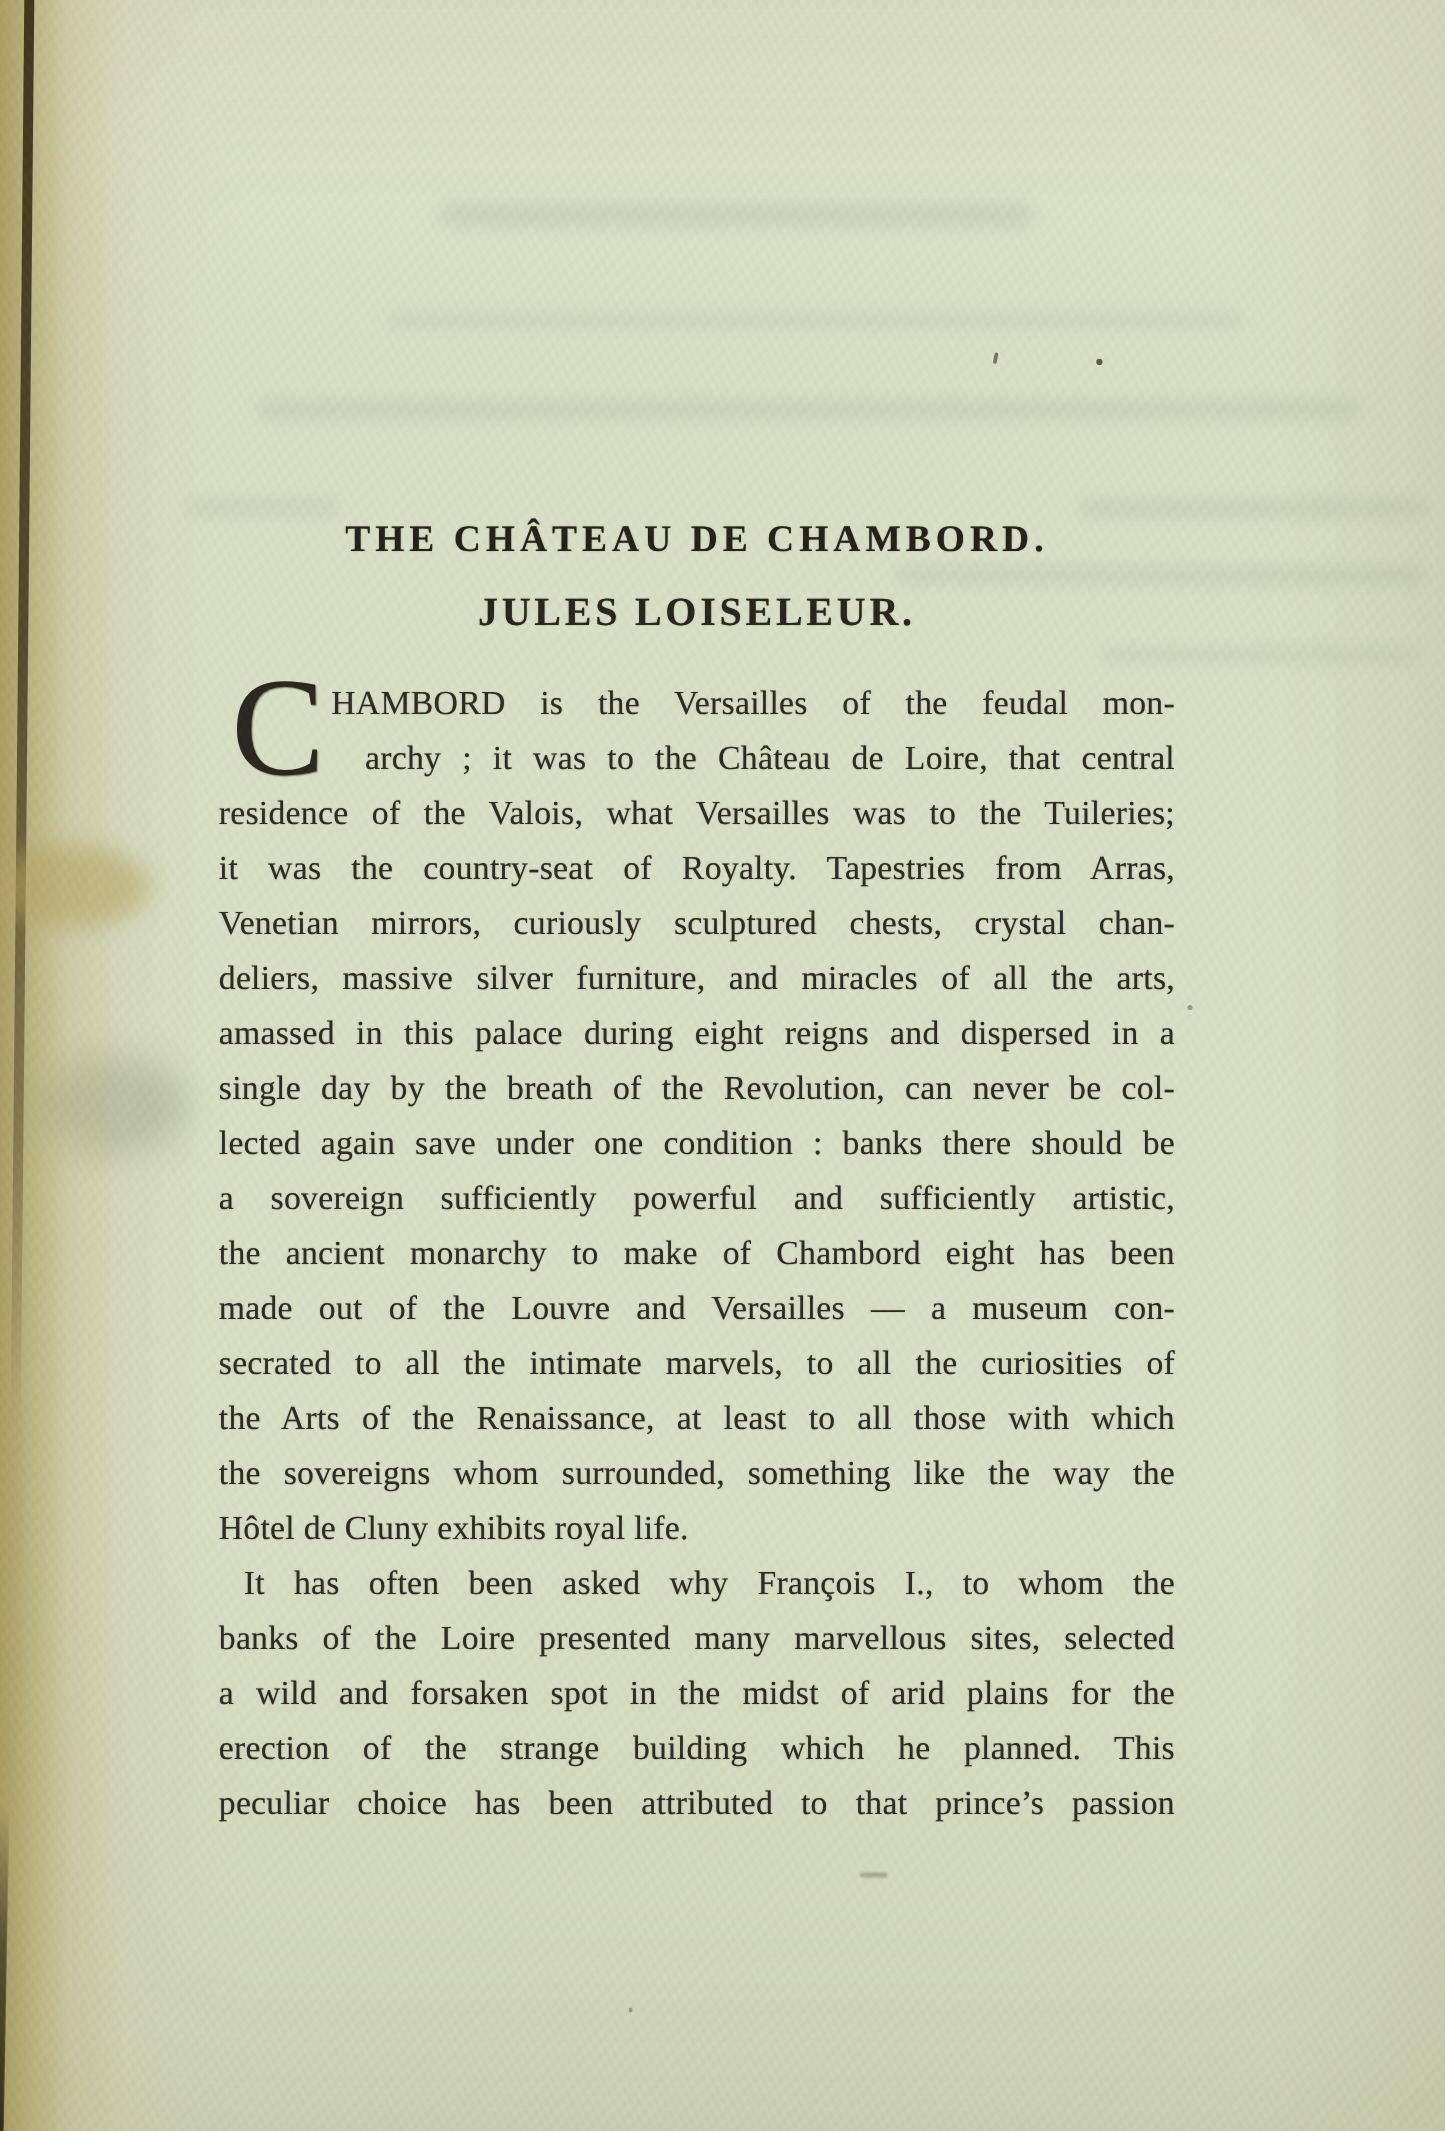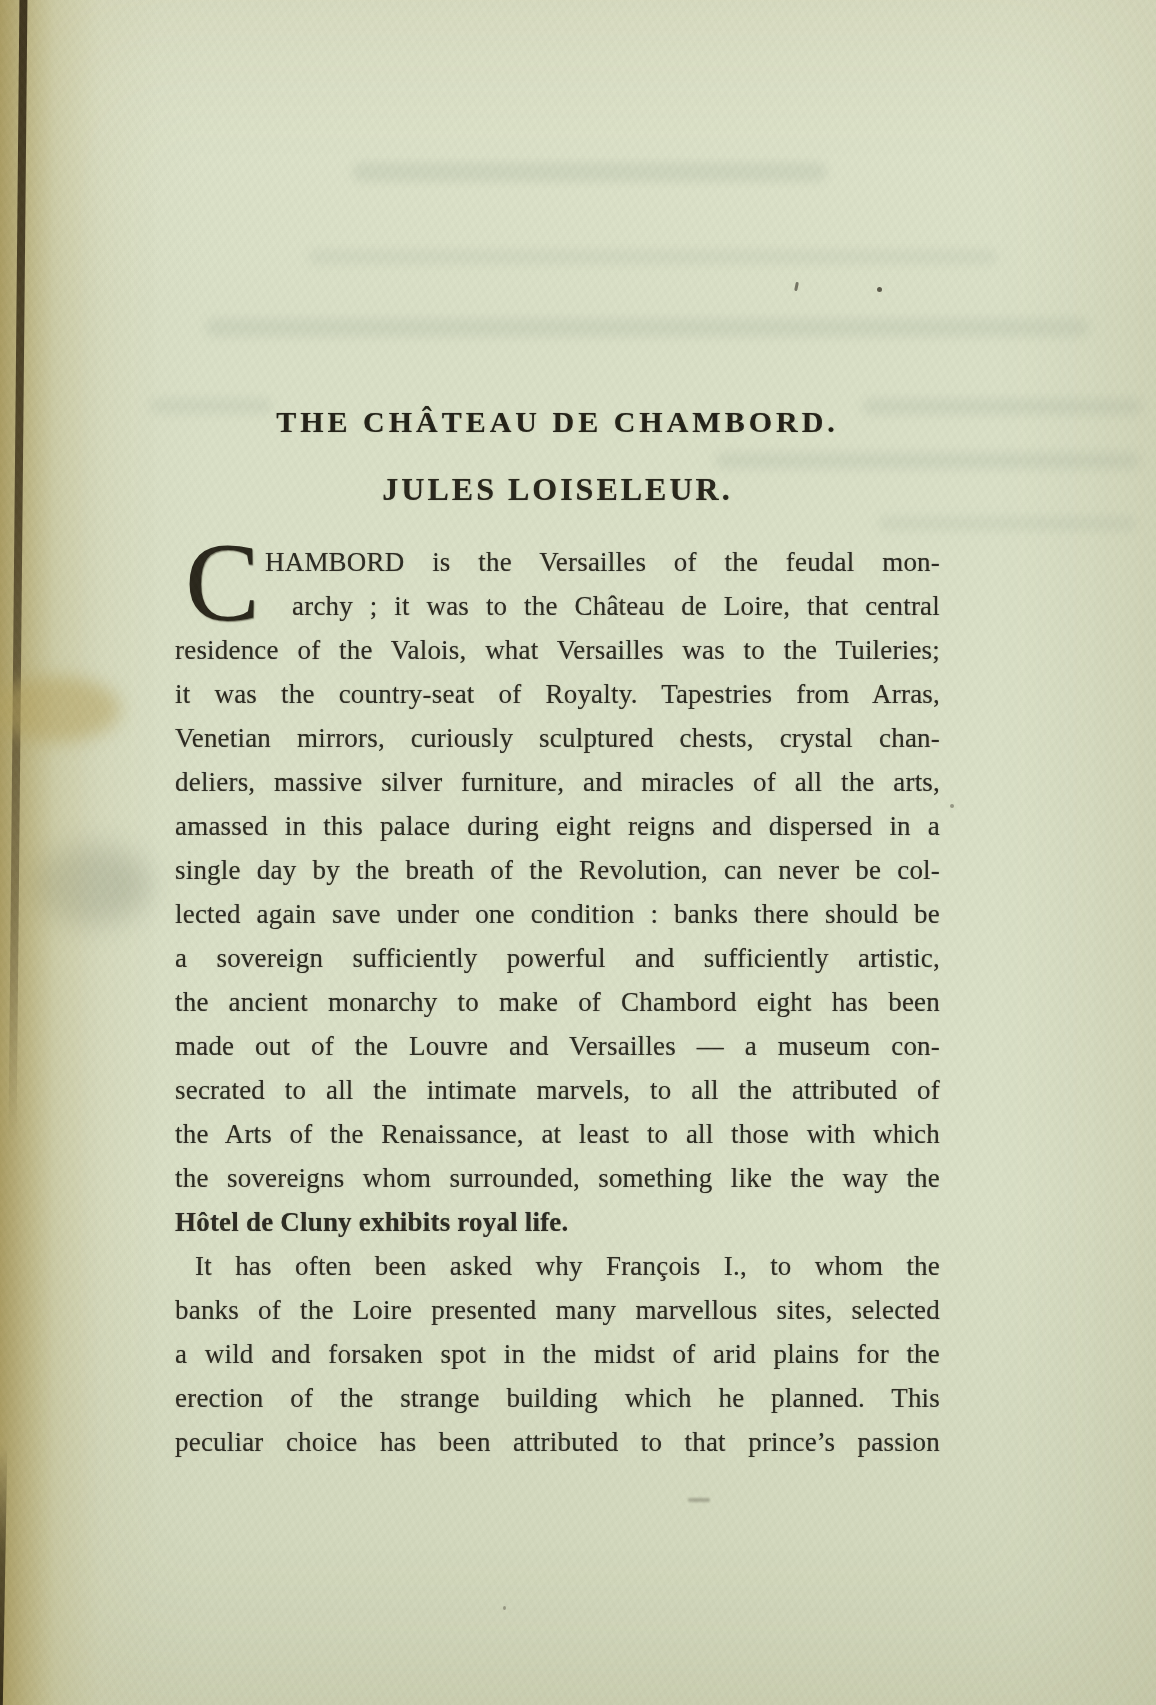--- a/index.html
+++ b/index.html
@@ -58,21 +58,21 @@
   .g7{left:878px;top:516px;width:258px;height:15px;opacity:.42;}
   
   .speck{position:absolute;background:#3c382c;border-radius:50%;}
   .sp1{left:795px;top:282px;width:3px;height:9px;border-radius:2px;transform:rotate(12deg);opacity:.65;}
   .sp2{left:877px;top:287px;width:5px;height:5px;opacity:.8;}
   .sp3{left:950px;top:804px;width:4px;height:4px;opacity:.45;}
   .sp4{left:688px;top:1498px;width:22px;height:4px;border-radius:2px;opacity:.3;filter:blur(1px);}
   .sp5{left:503px;top:1606px;width:3px;height:4px;opacity:.4;}
   
   .title{
-    position:absolute;left:175px;top:405px;width:765px;margin:0;
+    position:absolute;left:175px;top:415px;width:765px;margin:0;
     text-align:center;font-size:30px;font-weight:bold;letter-spacing:4px;
     color:#211f16;text-shadow:0 0 1px rgba(40,38,26,0.6);
   }
   .author{
     position:absolute;left:175px;top:471px;width:765px;margin:0;
     text-align:center;font-size:32px;font-weight:bold;letter-spacing:3px;
     color:#26241a;text-shadow:0 0 1px rgba(40,38,26,0.55);
   }
   .bodytext{
     position:absolute;left:175px;top:540px;width:765px;
@@ -80,21 +80,21 @@
     text-shadow:0 0 1px rgba(45,42,30,0.5);
   }
   .line{
     height:44px;line-height:44px;
     text-align:justify;text-align-last:justify;
     white-space:normal;overflow:visible;
   }
   .line.dc1{margin-left:90px;}
   .line.dc2{margin-left:117px;}
   .line.indent{padding-left:20px;}
-  .line.last{text-align:center;text-align-last:left;font-weight:bold;}
+  .line.last{text-align:center;text-align-last:left;}
   .dropcap{
     position:absolute;left:10px;top:-14px;
     font-size:112px;line-height:1;font-weight:normal;color:#28251a;
     text-shadow:0.8px 0.8px 1.2px rgba(40,36,22,0.55);
   }
   .grain{
     position:absolute;inset:0;pointer-events:none;opacity:.5;
     background:
       repeating-linear-gradient(63deg, rgba(255,255,240,0.03) 0 3px, rgba(120,120,90,0.03) 3px 6px),
       repeating-linear-gradient(-48deg, rgba(255,255,240,0.02) 0 4px, rgba(110,115,85,0.025) 4px 8px);
@@ -131,21 +131,21 @@
     <div class="line">residence of the Valois, what Versailles was to the Tuileries;</div>
     <div class="line">it was the country-seat of Royalty. Tapestries from Arras,</div>
     <div class="line">Venetian mirrors, curiously sculptured chests, crystal chan-</div>
     <div class="line">deliers, massive silver furniture, and miracles of all the arts,</div>
     <div class="line">amassed in this palace during eight reigns and dispersed in a</div>
     <div class="line">single day by the breath of the Revolution, can never be col-</div>
     <div class="line">lected again save under one condition : banks there should be</div>
     <div class="line">a sovereign sufficiently powerful and sufficiently artistic,</div>
     <div class="line">the ancient monarchy to make of Chambord eight has been</div>
     <div class="line">made out of the Louvre and Versailles — a museum con-</div>
-    <div class="line">secrated to all the intimate marvels, to all the attributed of</div>
+    <div class="line">secrated to all the intimate marvels, to all the curiosities of</div>
     <div class="line">the Arts of the Renaissance, at least to all those with which</div>
     <div class="line">the sovereigns whom surrounded, something like the way the</div>
     <div class="line last">Hôtel de Cluny exhibits royal life.</div>
 
     <div class="line indent">It has often been asked why François I., to whom the</div>
     <div class="line">banks of the Loire presented many marvellous sites, selected</div>
     <div class="line">a wild and forsaken spot in the midst of arid plains for the</div>
     <div class="line">erection of the strange building which he planned. This</div>
     <div class="line">peculiar choice has been attributed to that prince’s passion</div>
   </div>

